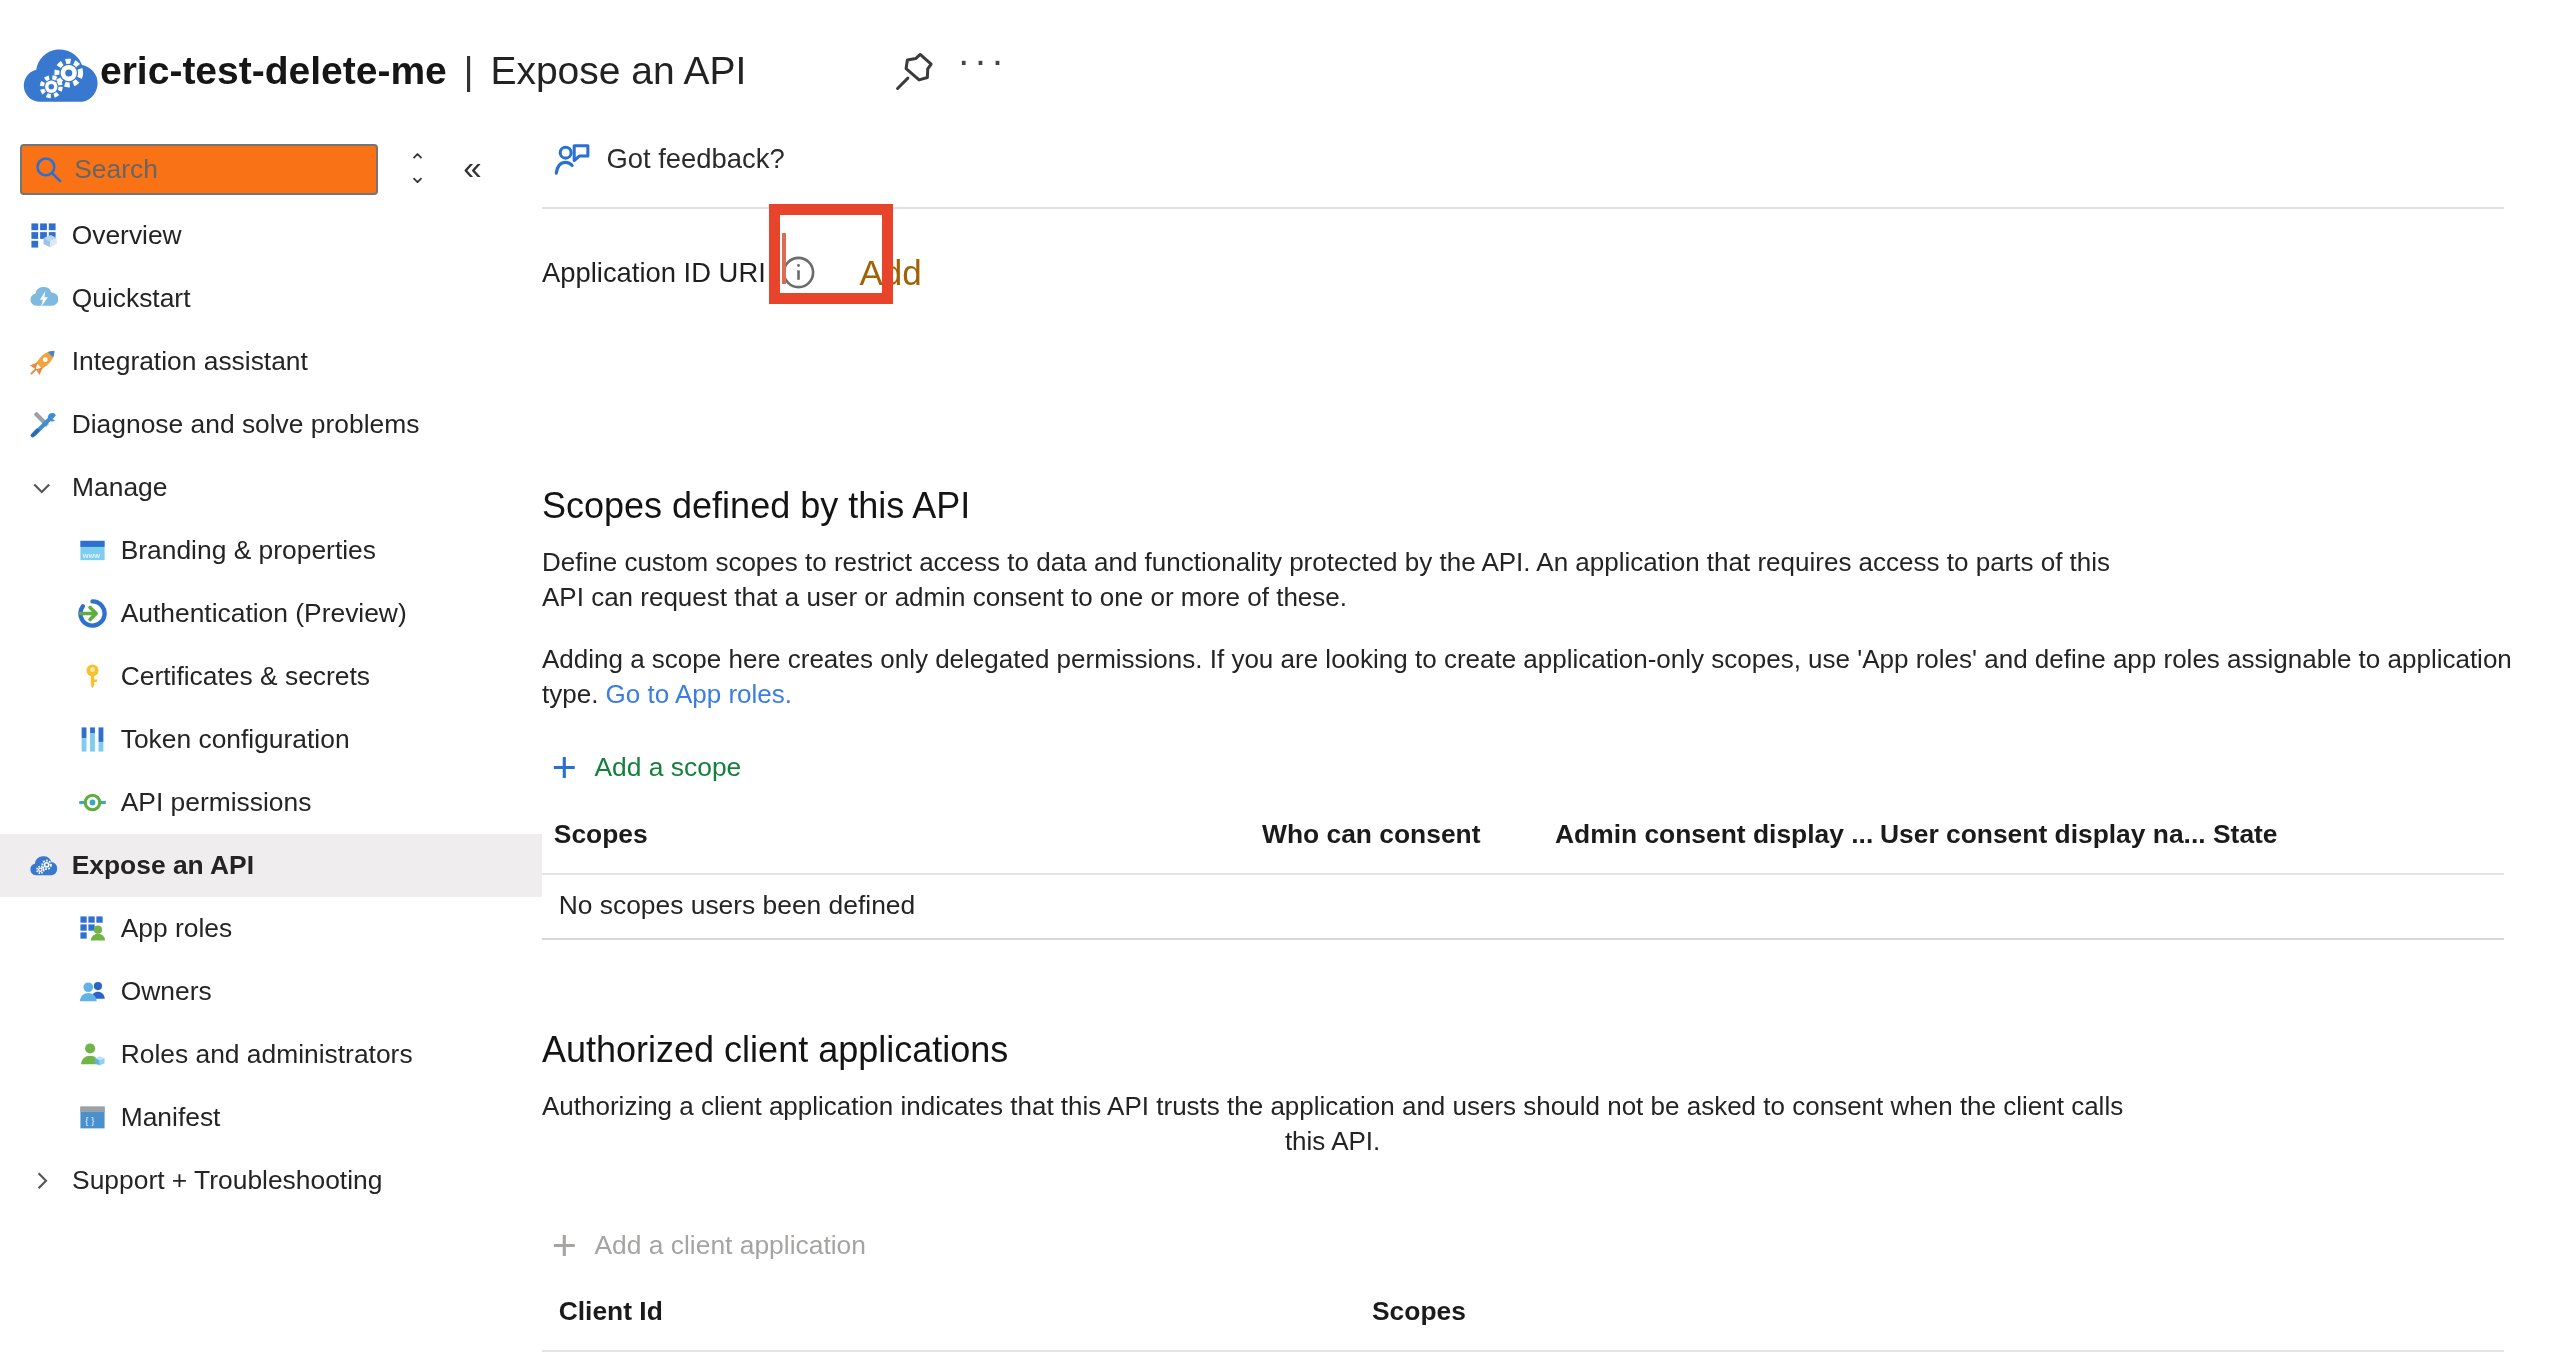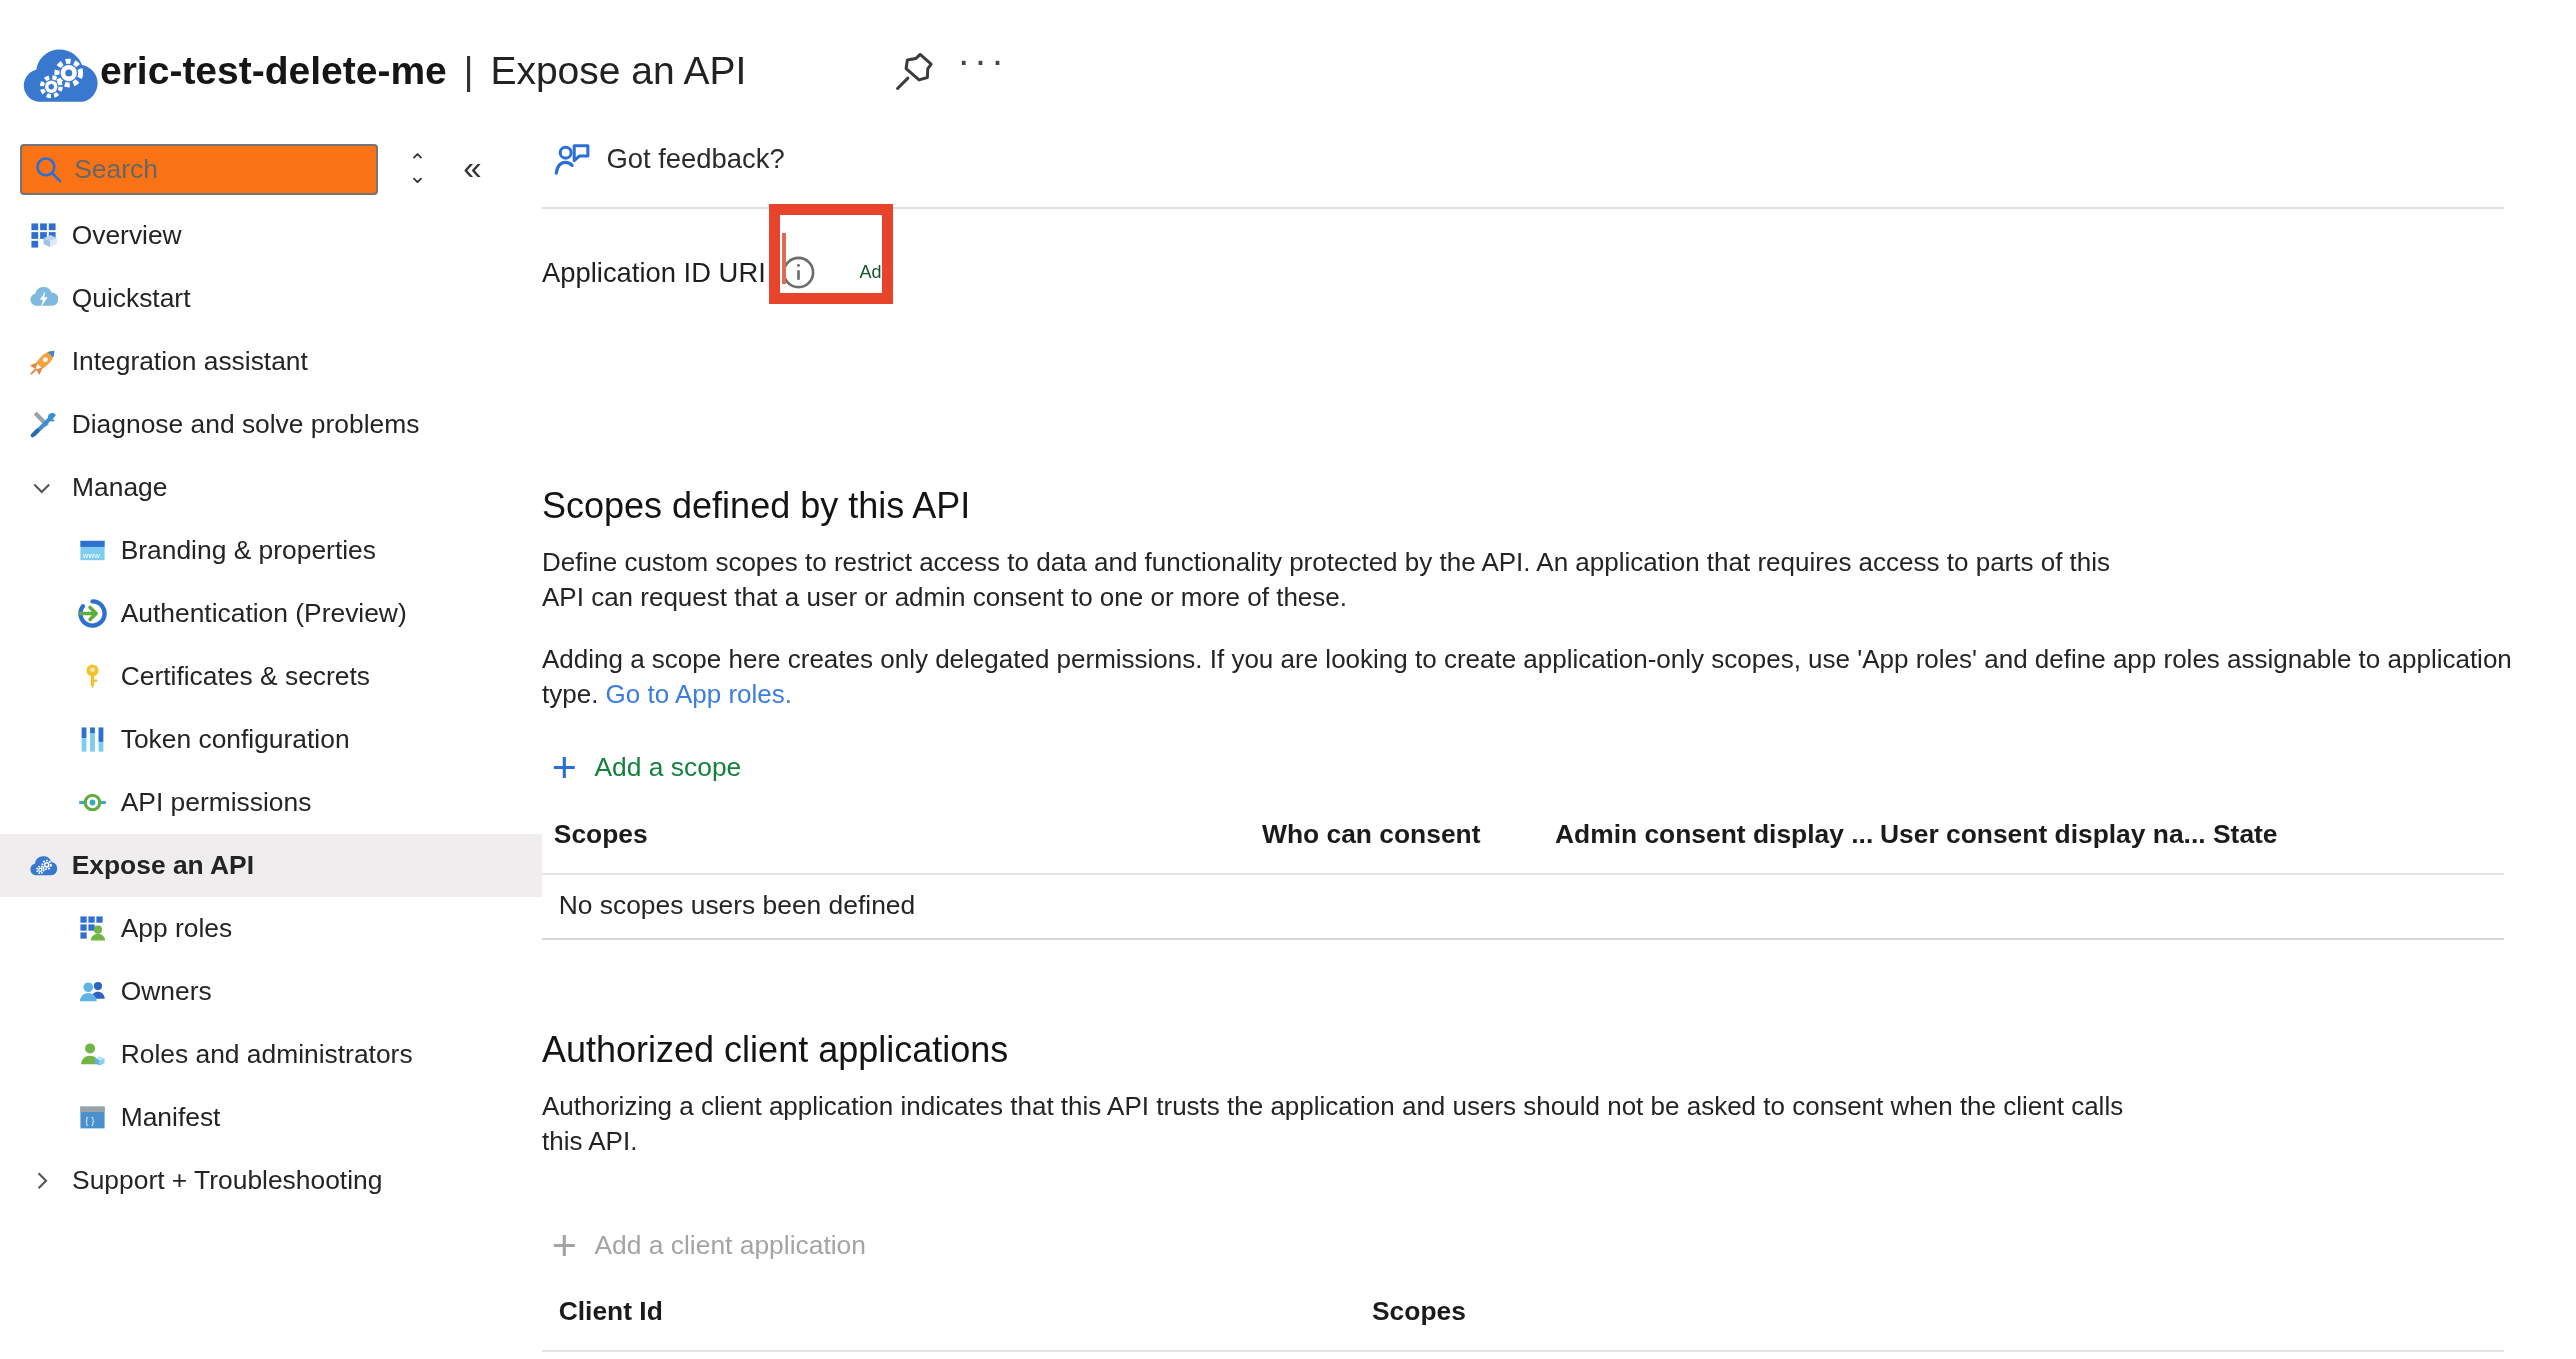--- a/index.html
+++ b/index.html
@@ -35,21 +35,21 @@
   .nav-row.selected{background:#efeded;font-weight:700;}
   .nav-row .chev{width:29px;margin-left:27.4px;margin-right:15.7px;color:#555;display:flex;align-items:center;justify-content:center;}
   
   .main{position:absolute;left:542px;top:127px;width:2008px;}
   .feedback-row{position:absolute;left:9.8px;top:11.8px;display:flex;align-items:center;cursor:pointer;}
   .feedback-row .lbl{font-size:27.4px;color:#2b2b2b;margin-left:13.7px;}
   .toolbar-divider{position:absolute;left:0;top:80px;width:1962px;height:2px;background:#e0e0e0;}
   .appid-row{position:absolute;left:0px;top:116px;height:59px;display:flex;align-items:center;}
   .appid-label{font-size:27.4px;color:#1f1f1f;}
   .info-ic{margin-left:15.7px;}
-  .add-link{font-size:18px;color:#14532d;margin-left:43px;cursor:pointer;}
+  .add-link{font-size:35px;color:#a16207;margin-left:43px;cursor:pointer;}
   .red-box{position:absolute;left:227px;top:77px;width:102px;height:78px;border:11.8px solid #e8432b;pointer-events:none;z-index:5;}
   .red-caret{position:absolute;left:240px;top:106px;width:3.9px;height:51px;background:#dd6a52;pointer-events:none;z-index:4;}
   .section-title{position:absolute;left:0;font-size:36px;font-weight:400;color:#141414;white-space:nowrap;}
   .para{position:absolute;left:0;font-size:26px;color:#242424;line-height:35px;white-space:nowrap;}
   .para a{color:#3b7de0;text-decoration:none;cursor:pointer;}
   .add-row{position:absolute;display:flex;align-items:center;cursor:pointer;}
   .add-row .plus{font-size:43px;font-weight:200;line-height:29px;color:#2a6fd6;margin-right:17.6px;}
   .add-row .lbl{font-size:26.4px;color:#15803d;}
   .add-row.disabled .plus{color:#a6a4a2;}
   .add-row.disabled .lbl{color:#a6a4a2;}
@@ -339,21 +339,21 @@
     <span style="left:720px;">Who can consent</span>
     <span style="left:1013px;">Admin consent display ...</span>
     <span style="left:1338px;">User consent display na...</span>
     <span style="left:1671px;">State</span>
   </div>
   <div class="hr" style="top:746px;"></div>
   <div class="empty-msg" style="top:763px;">No scopes users been defined</div>
   <div class="hr dark" style="top:811px;"></div>
 
   <div class="section-title" style="top:902px;">Authorized client applications</div>
-  <div class="para" style="top:962px;">
+  <div class="para" style="top:962px;text-align:center;">
     <div>Authorizing a client application indicates that this API trusts the application and users should not be asked to consent when the client calls</div>
     <div>this API.</div>
   </div>
 
   <div class="add-row disabled" style="left:9.8px;top:1103px;">
     <span class="plus">+</span>
     <span class="lbl">Add a client application</span>
   </div>
 
   <div class="thead" style="top:1169px;">

